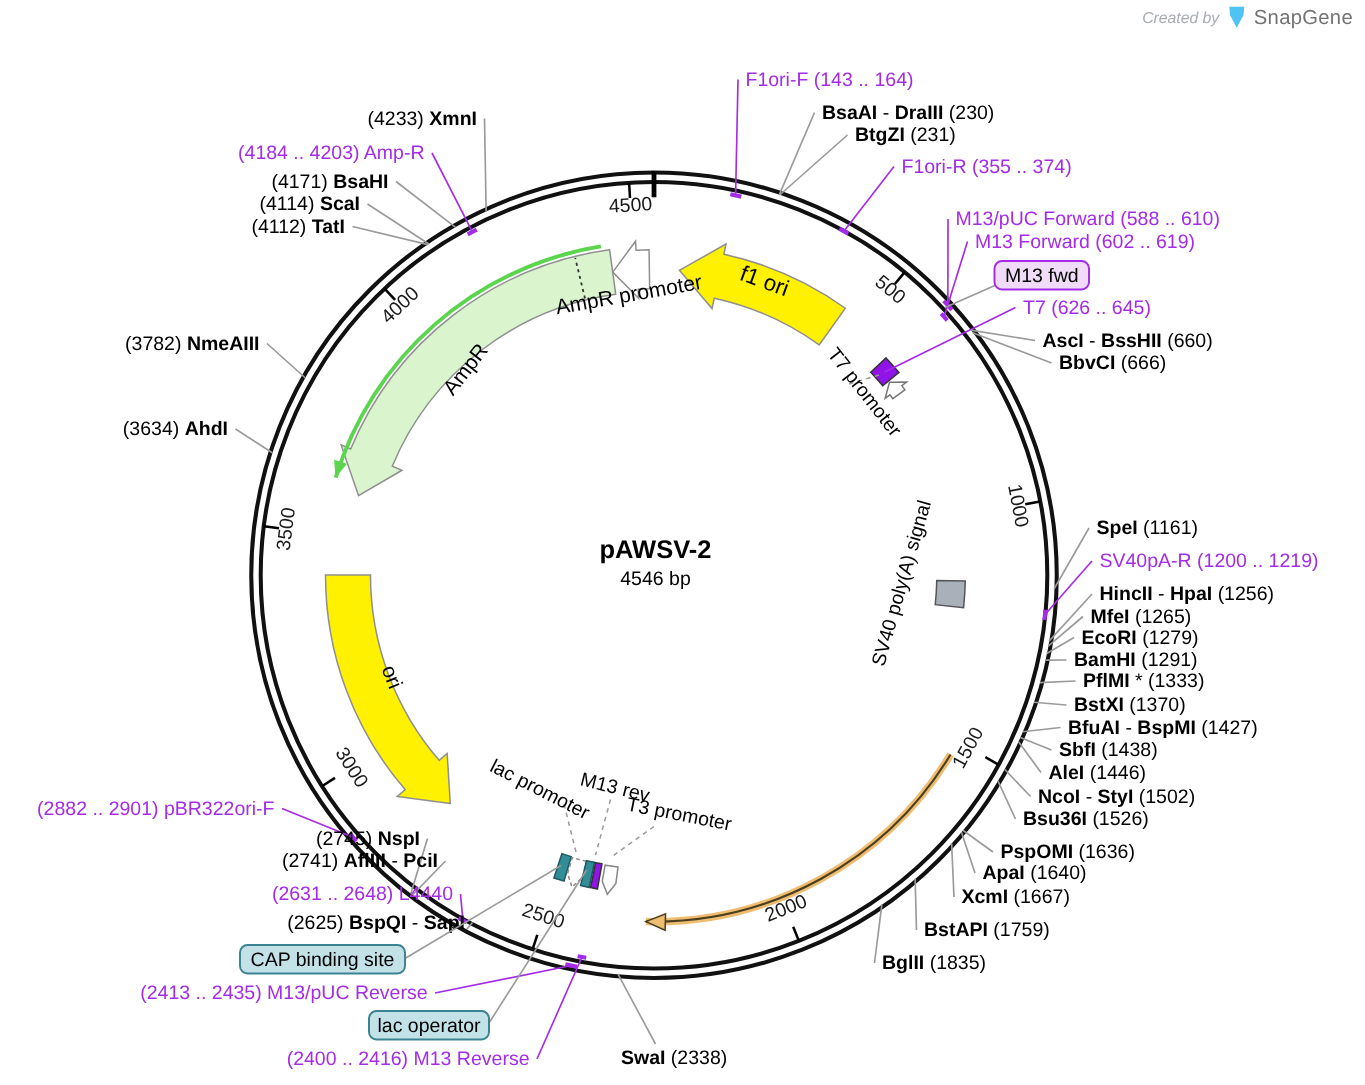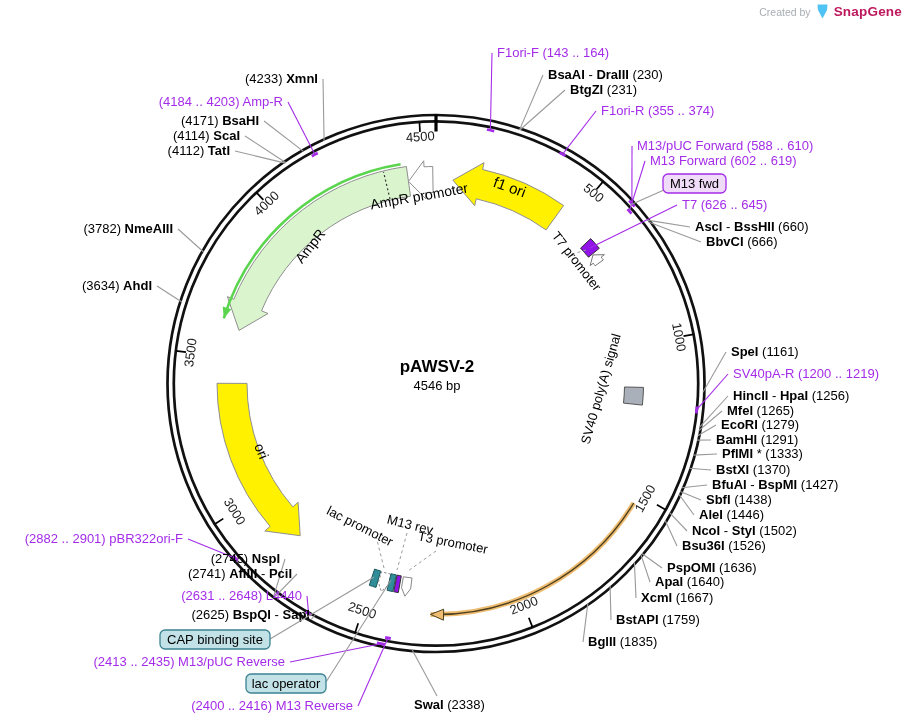--- a/index.html
+++ b/index.html
@@ -1,22 +1,22 @@
 <!DOCTYPE html>
 <html><head>
 <meta charset="utf-8">
 <style>
   html,body{margin:0;padding:0;background:#ffffff;width:910px;height:723px;overflow:hidden;}
   body{font-family:"Liberation Sans", sans-serif;}
   #stage{position:relative;width:910px;height:723px;background:#fff;}
   svg{display:block;}
   svg text{font-family:"Liberation Sans", sans-serif;}
   .credit{position:absolute;top:4px;right:8px;display:flex;align-items:center;gap:5px;user-select:none;}
-  .credit .pre{font-size:10.5px;color:#a7adb3;}
-  .credit .brand{font-size:13.5px;font-weight:bold;color:#be185d;letter-spacing:.2px;text-align:center;}
+  .credit .pre{font-size:10.5px;color:#a7adb3;font-style:italic;}
+  .credit .brand{font-size:13.5px;font-weight:normal;color:#737373;letter-spacing:.2px;text-align:center;}
 </style>
 </head>
 <body>
 
 <div id="stage">
   <svg id="map" width="910" height="723" viewBox="0 0 910 723">
       <path d="M239.0 330.4 L227.4 296.6 L233.8 299.3 A219 219 0 0 1 406.4 166.5 L410.5 196.2 A189 189 0 0 0 261.5 310.8 L268.0 313.5 Z" fill="#daf5cd" stroke="#8f8f8f" stroke-width="1"></path>
       <path d="M408.5 181.4 L423.7 160.8 L424.0 166.8 A217 217 0 0 1 432.7 166.5 L433.1 192.5 A191 191 0 0 0 425.4 192.8 L425.8 198.8 Z" fill="#ffffff" stroke="#8f8f8f" stroke-width="1"></path>
       <path d="M223.8 318.4 A222 222 0 0 1 400.6 164.3" fill="none" stroke="#5bd54e" stroke-width="2.6"></path>
       <path d="M223.8 318.4 L222.7 306.5 L231.3 309.2 Z" fill="#5bd54e"></path>

